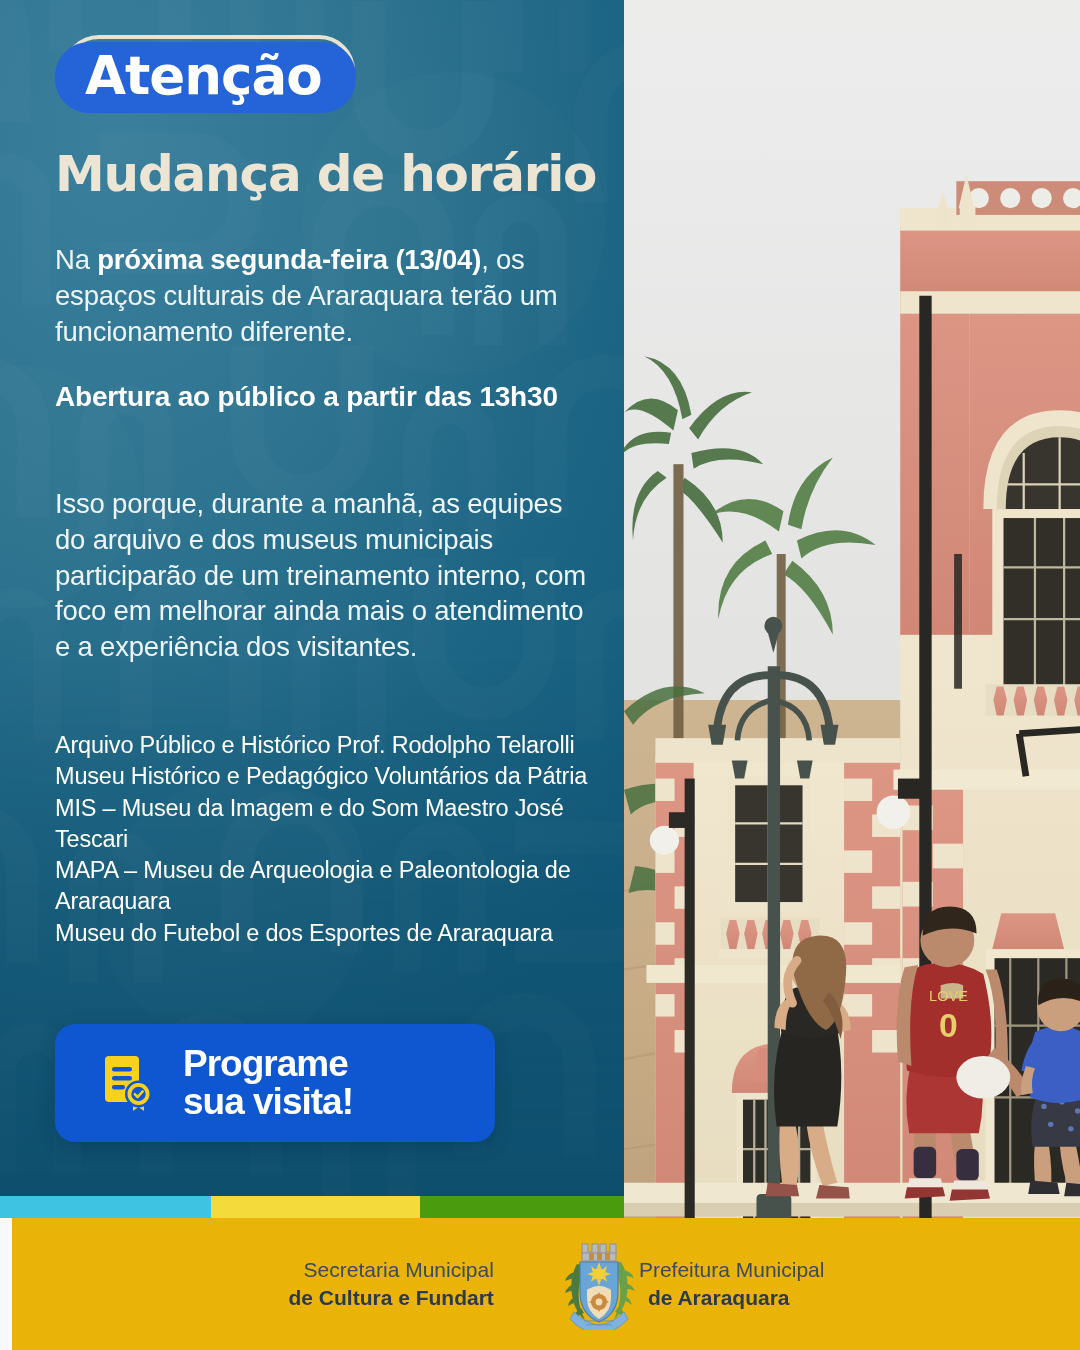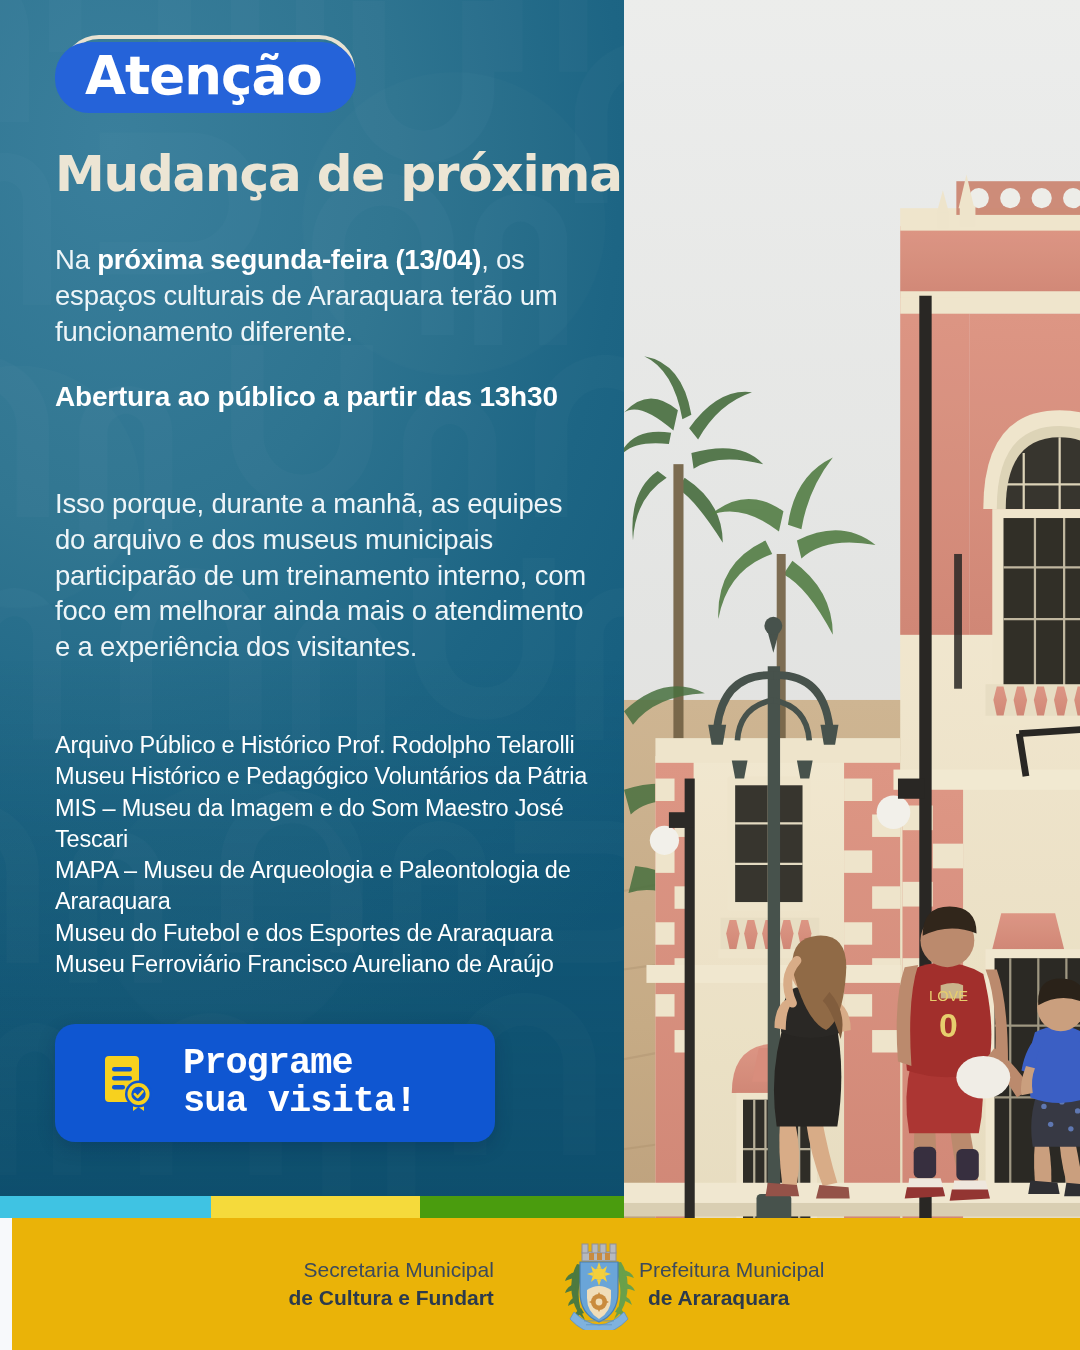--- a/index.html
+++ b/index.html
@@ -126,21 +126,21 @@
     width:440px; height:118px;
     background:#0f56d1;
     border-radius:20px;
     display:flex; align-items:center;
     padding-left:48px;
     gap:26px;
     box-shadow:0 6px 18px rgba(0,20,60,.22);
   }
   .cta-icon{ width:54px; height:58px; flex:0 0 auto; }
   .cta-label{
-    font-family:Liberation Mono, monospace;
+    font-family:Liberation Sans, sans-serif;
     font-weight:700;
     font-size:37px;
     line-height:1.02;
     letter-spacing:-1px;
     color:#ffffff;
   }
   .cta-label span{ display:block; }
 
   
   .photo{
@@ -238,35 +238,34 @@
 
     <div class="content">
 
       <div class="badge-wrap">
         <div class="badge-outline"></div>
         <div class="badge">
           <span class="badge-text">Atenção</span>
         </div>
       </div>
 
-      <div class="headline">Mudança de próxima</div>
+      <div class="headline">Mudança de horário</div>
 
       <div class="para p1"><span>Na </span><b>próxima segunda-feira (13/04)</b><span>, os espaços culturais de Araraquara terão um funcionamento diferente.</span></div>
 
       <div class="para p-strong"> Abertura ao público a partir das 13h30</div>
 
       <div class="para p2">Isso porque, durante a manhã, as equipes do arquivo e dos museus municipais participarão de um treinamento interno, com foco em melhorar ainda mais o atendimento e a experiência dos visitantes.</div>
 
       <div class="list-block">
         <div class="list-item">Arquivo Público e Histórico Prof. Rodolpho Telarolli</div>
         <div class="list-item">Museu Histórico e Pedagógico Voluntários da Pátria</div>
         <div class="list-item">MIS – Museu da Imagem e do Som Maestro José Tescari</div>
         <div class="list-item">MAPA – Museu de Arqueologia e Paleontologia de Araraquara</div>
         <div class="list-item">Museu do Futebol e dos Esportes de Araraquara</div>
-        <div class="list-item">Museu Ferroviário Francisco Aureliano de Araújo</div>
       </div>
 
       <div class="cta">
         <span class="cta-icon">
           <svg viewBox="0 0 54 58" aria-hidden="true">
             <rect x="2" y="2" width="34" height="46" rx="4" fill="#f7d11e"></rect>
             <rect x="9" y="13" width="20" height="4.4" rx="2.2" fill="#0f56d1"></rect>
             <rect x="9" y="22" width="20" height="4.4" rx="2.2" fill="#0f56d1"></rect>
             <rect x="9" y="31" width="13" height="4.4" rx="2.2" fill="#0f56d1"></rect>
             <path d="M30 46 l0 11 5.5 -4 5.5 4 0 -11 z" fill="#f7d11e"></path>

